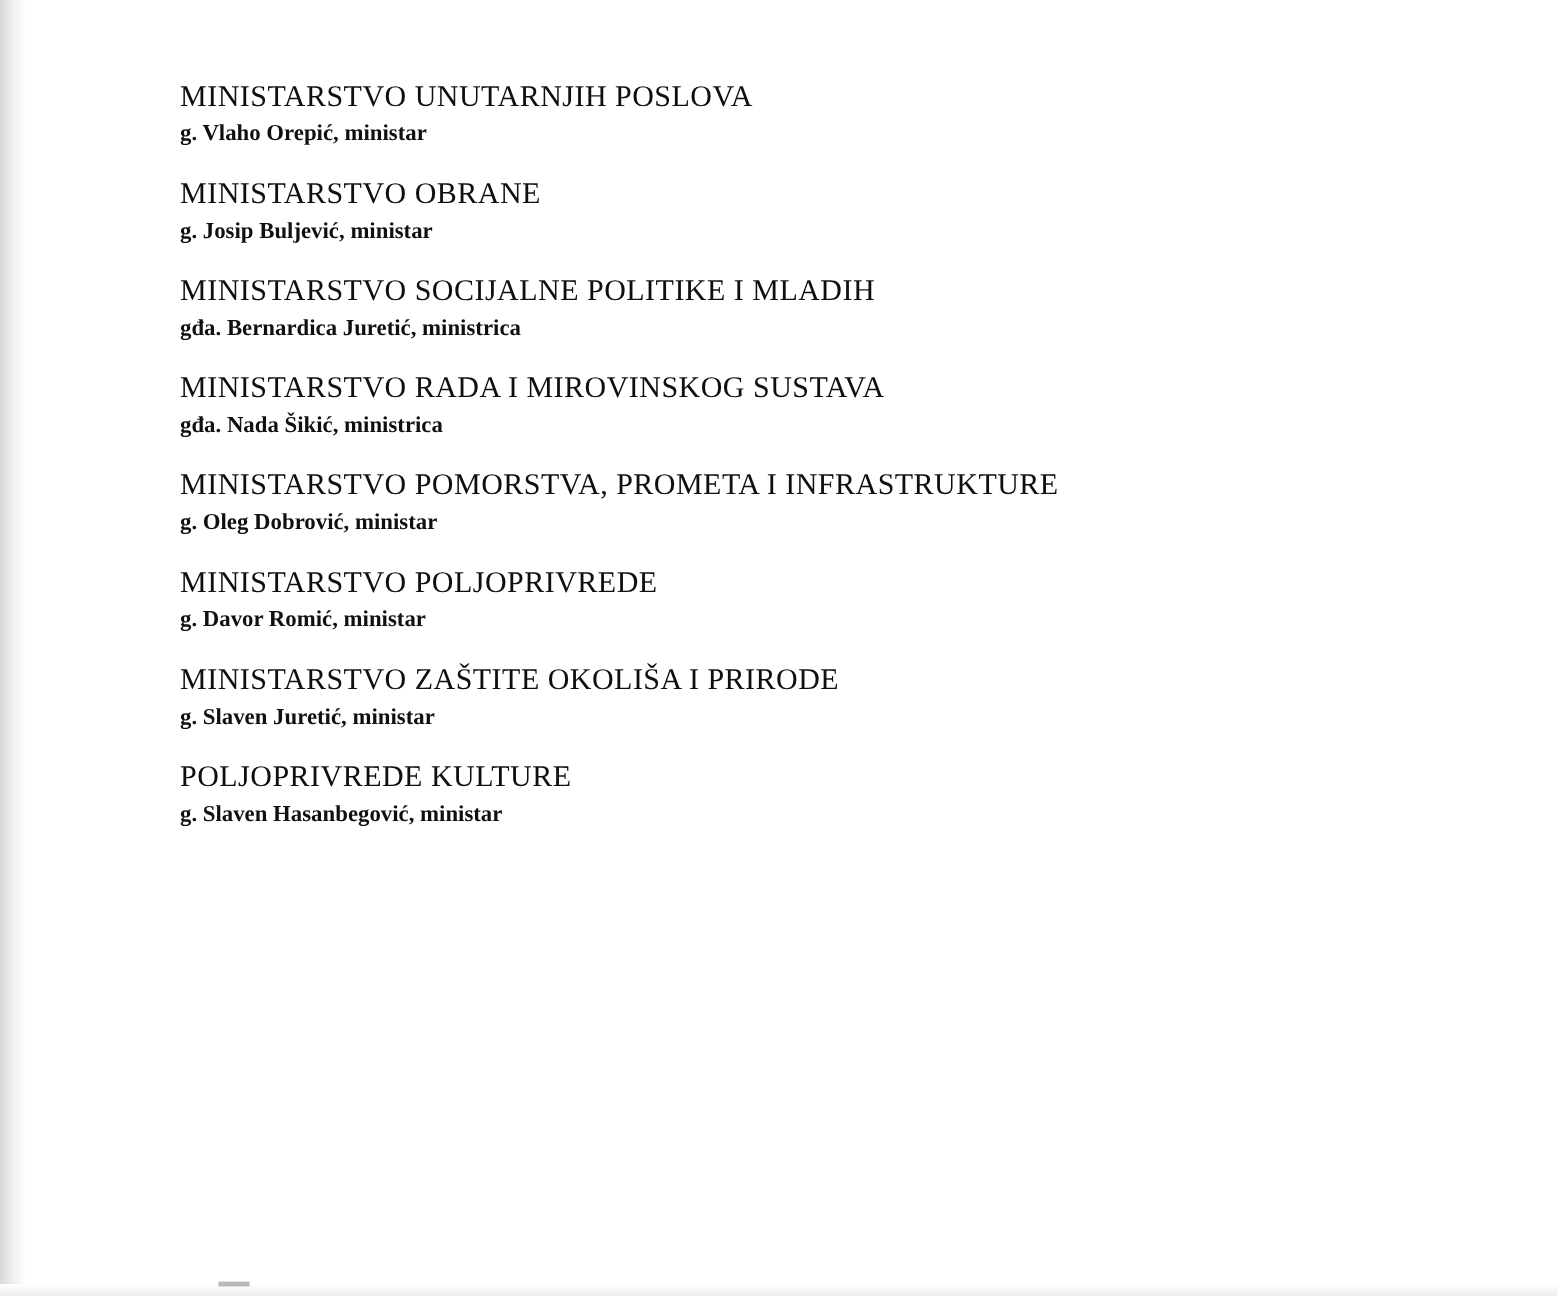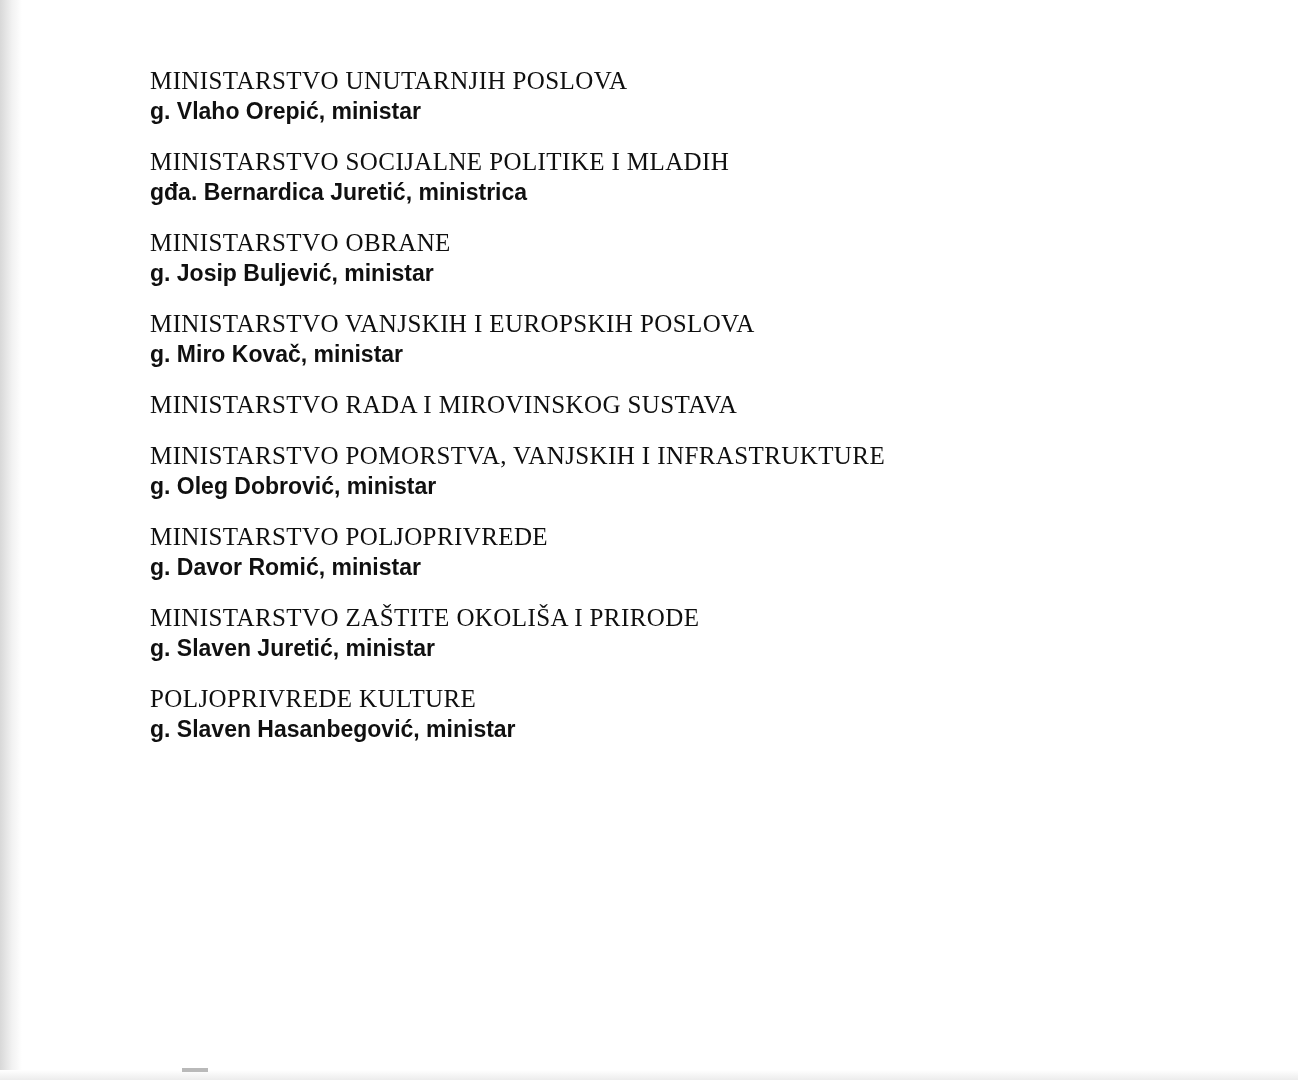--- a/index.html
+++ b/index.html
@@ -50,22 +50,22 @@
   }
   .ministry {
     font-family: "Liberation Serif", serif;
     font-size: 25px;
     line-height: 30px;
     letter-spacing: 0.4px;
     color: #0f0f0f;
     white-space: nowrap;
   }
   .official {
-    font-family: Liberation Sans, sans-serif;
-    font-size: 23px;
+    font-family: Liberation Serif, serif;
+    font-size: 19px;
     line-height: 29px;
     font-weight: bold;
     color: #101010;
     white-space: nowrap;
     margin-top: 1px;
   }
   .tail-mark {
     position: absolute;
     left: 182px;
     top: 1068px;
@@ -83,40 +83,37 @@
 
   <div class="content">
 
     <div class="entry">
       <div class="ministry">MINISTARSTVO UNUTARNJIH POSLOVA</div>
       <div class="official">g. Vlaho Orepić, ministar</div>
     </div>
 
 
     <div class="entry">
-      <div class="ministry">MINISTARSTVO SOCIJALNE POLITIKE I MLADIH</div>
-      <div class="official">gđa. Bernardica Juretić, ministrica</div>
-    </div>
-
-    <div class="entry">
       <div class="ministry">MINISTARSTVO OBRANE</div>
       <div class="official">g. Josip Buljević, ministar</div>
     </div>
 
     <div class="entry">
-      <div class="ministry">MINISTARSTVO VANJSKIH I EUROPSKIH POSLOVA</div>
-      <div class="official">g. Miro Kovač, ministar</div>
+      <div class="ministry">MINISTARSTVO SOCIJALNE POLITIKE I MLADIH</div>
+      <div class="official">gđa. Bernardica Juretić, ministrica</div>
+    </div>
+
+
+    <div class="entry">
+      <div class="ministry">MINISTARSTVO RADA I MIROVINSKOG SUSTAVA</div>
+      <div class="official">gđa. Nada Šikić, ministrica</div>
     </div>
 
     <div class="entry">
-      <div class="ministry">MINISTARSTVO RADA I MIROVINSKOG SUSTAVA</div>
-    </div>
-
-    <div class="entry">
-      <div class="ministry">MINISTARSTVO POMORSTVA, VANJSKIH I INFRASTRUKTURE</div>
+      <div class="ministry">MINISTARSTVO POMORSTVA, PROMETA I INFRASTRUKTURE</div>
       <div class="official">g. Oleg Dobrović, ministar</div>
     </div>
 
     <div class="entry">
       <div class="ministry">MINISTARSTVO POLJOPRIVREDE</div>
       <div class="official">g. Davor Romić, ministar</div>
     </div>
 
     <div class="entry">
       <div class="ministry">MINISTARSTVO ZAŠTITE OKOLIŠA I PRIRODE</div>

